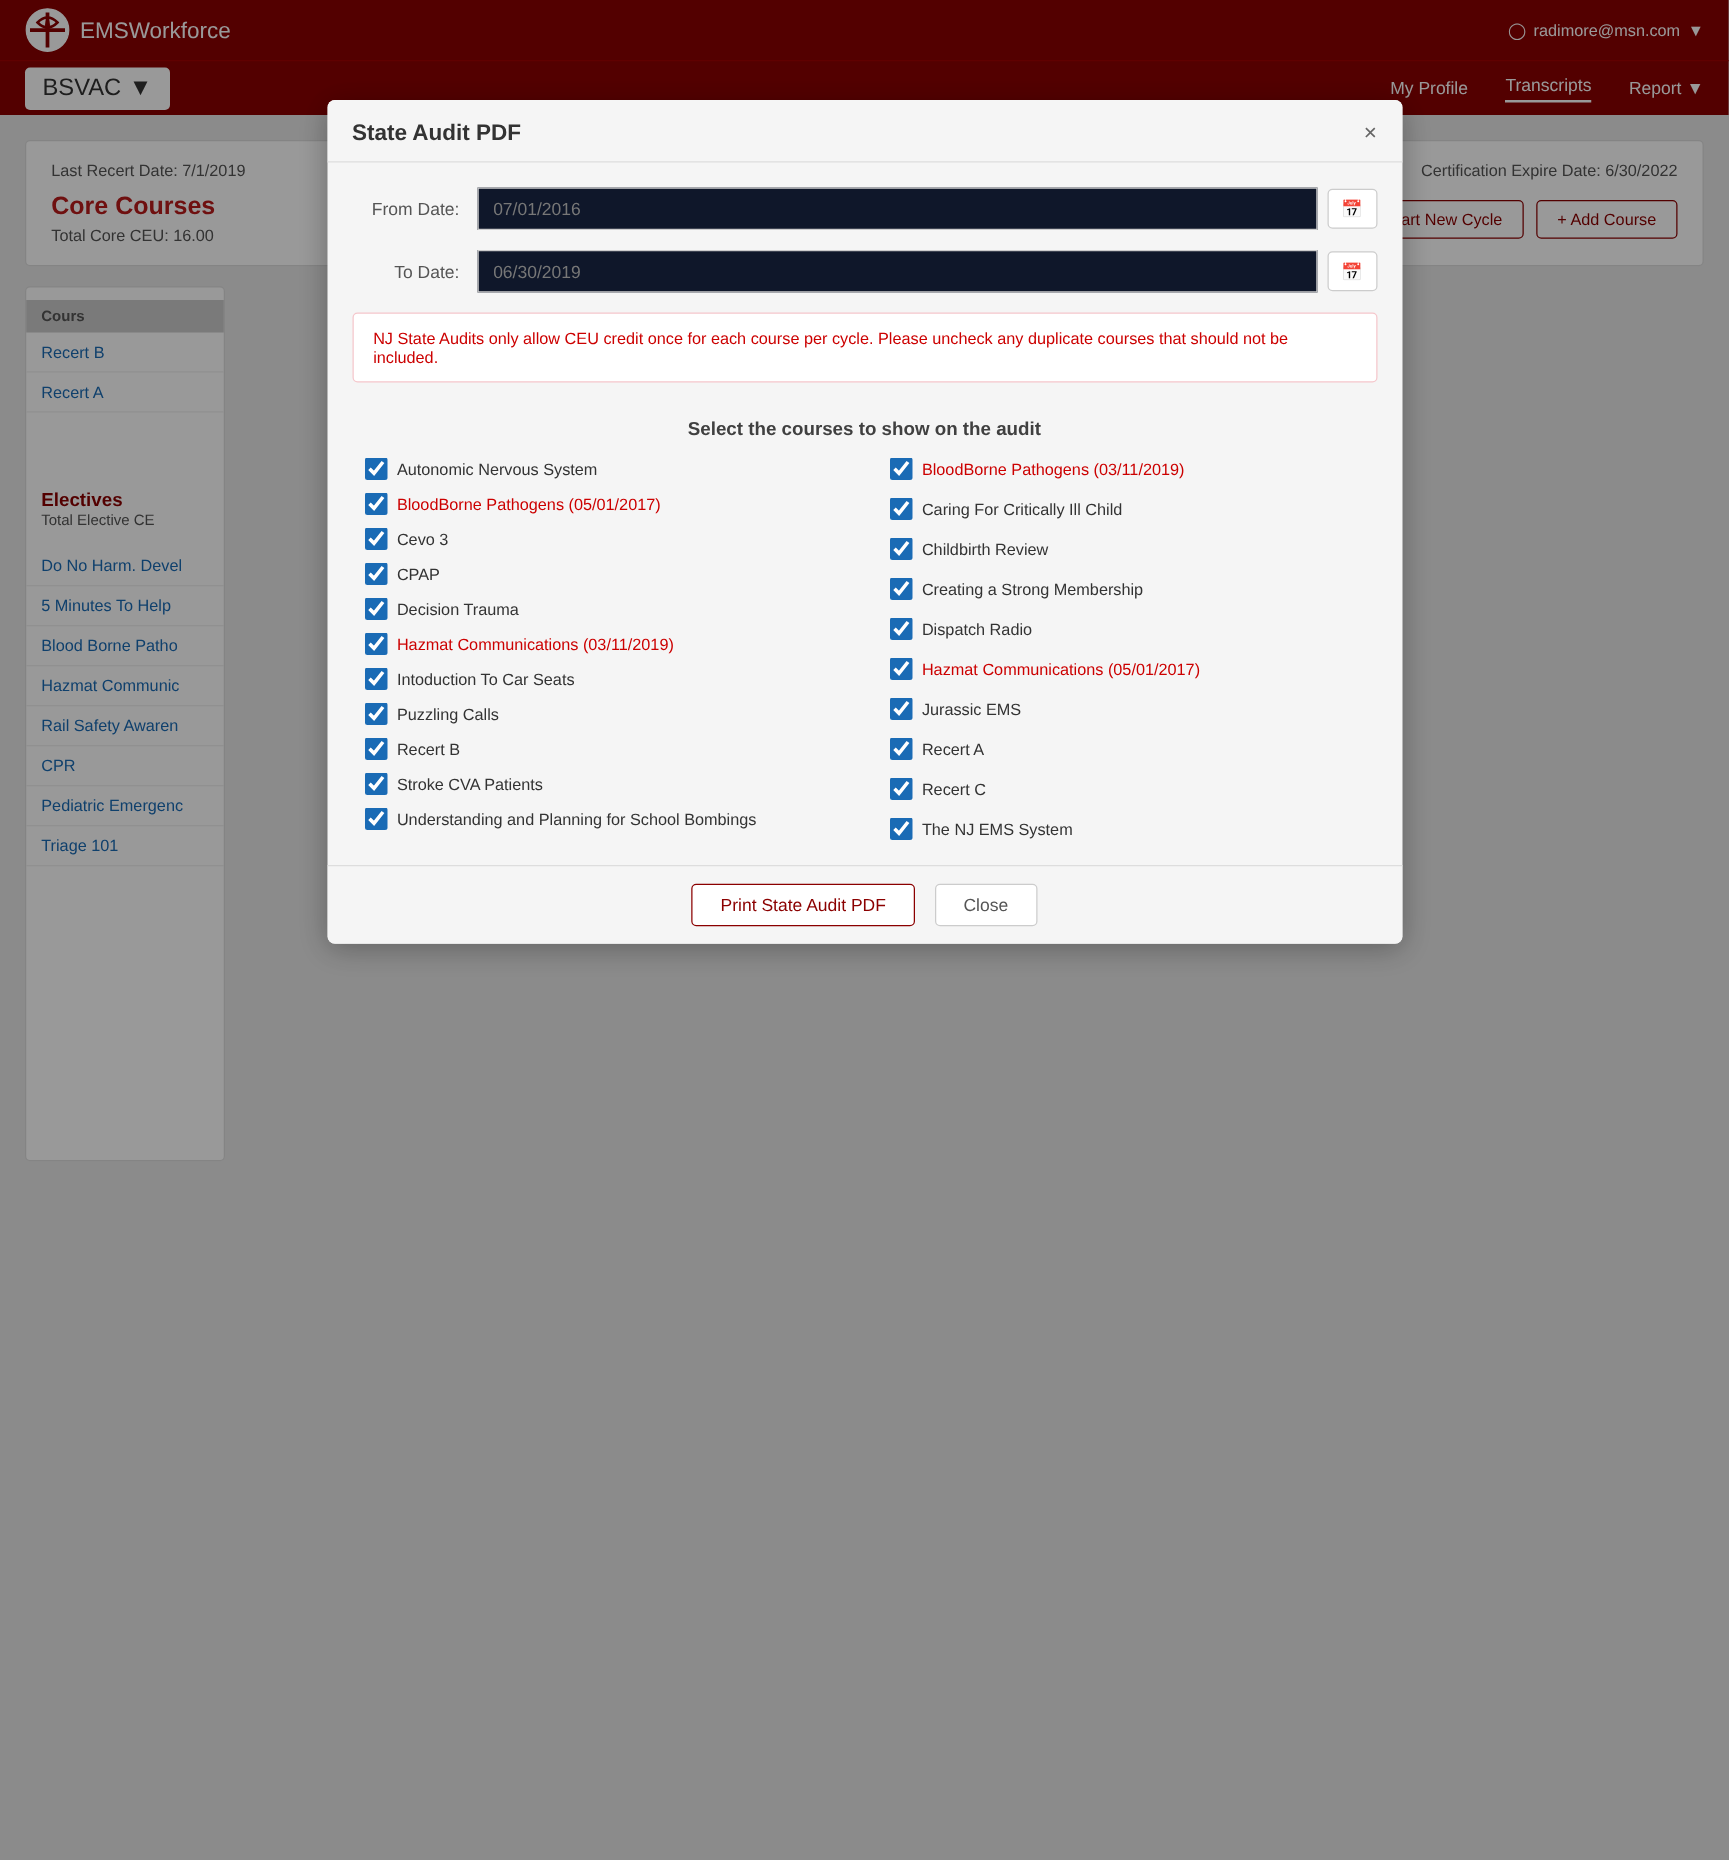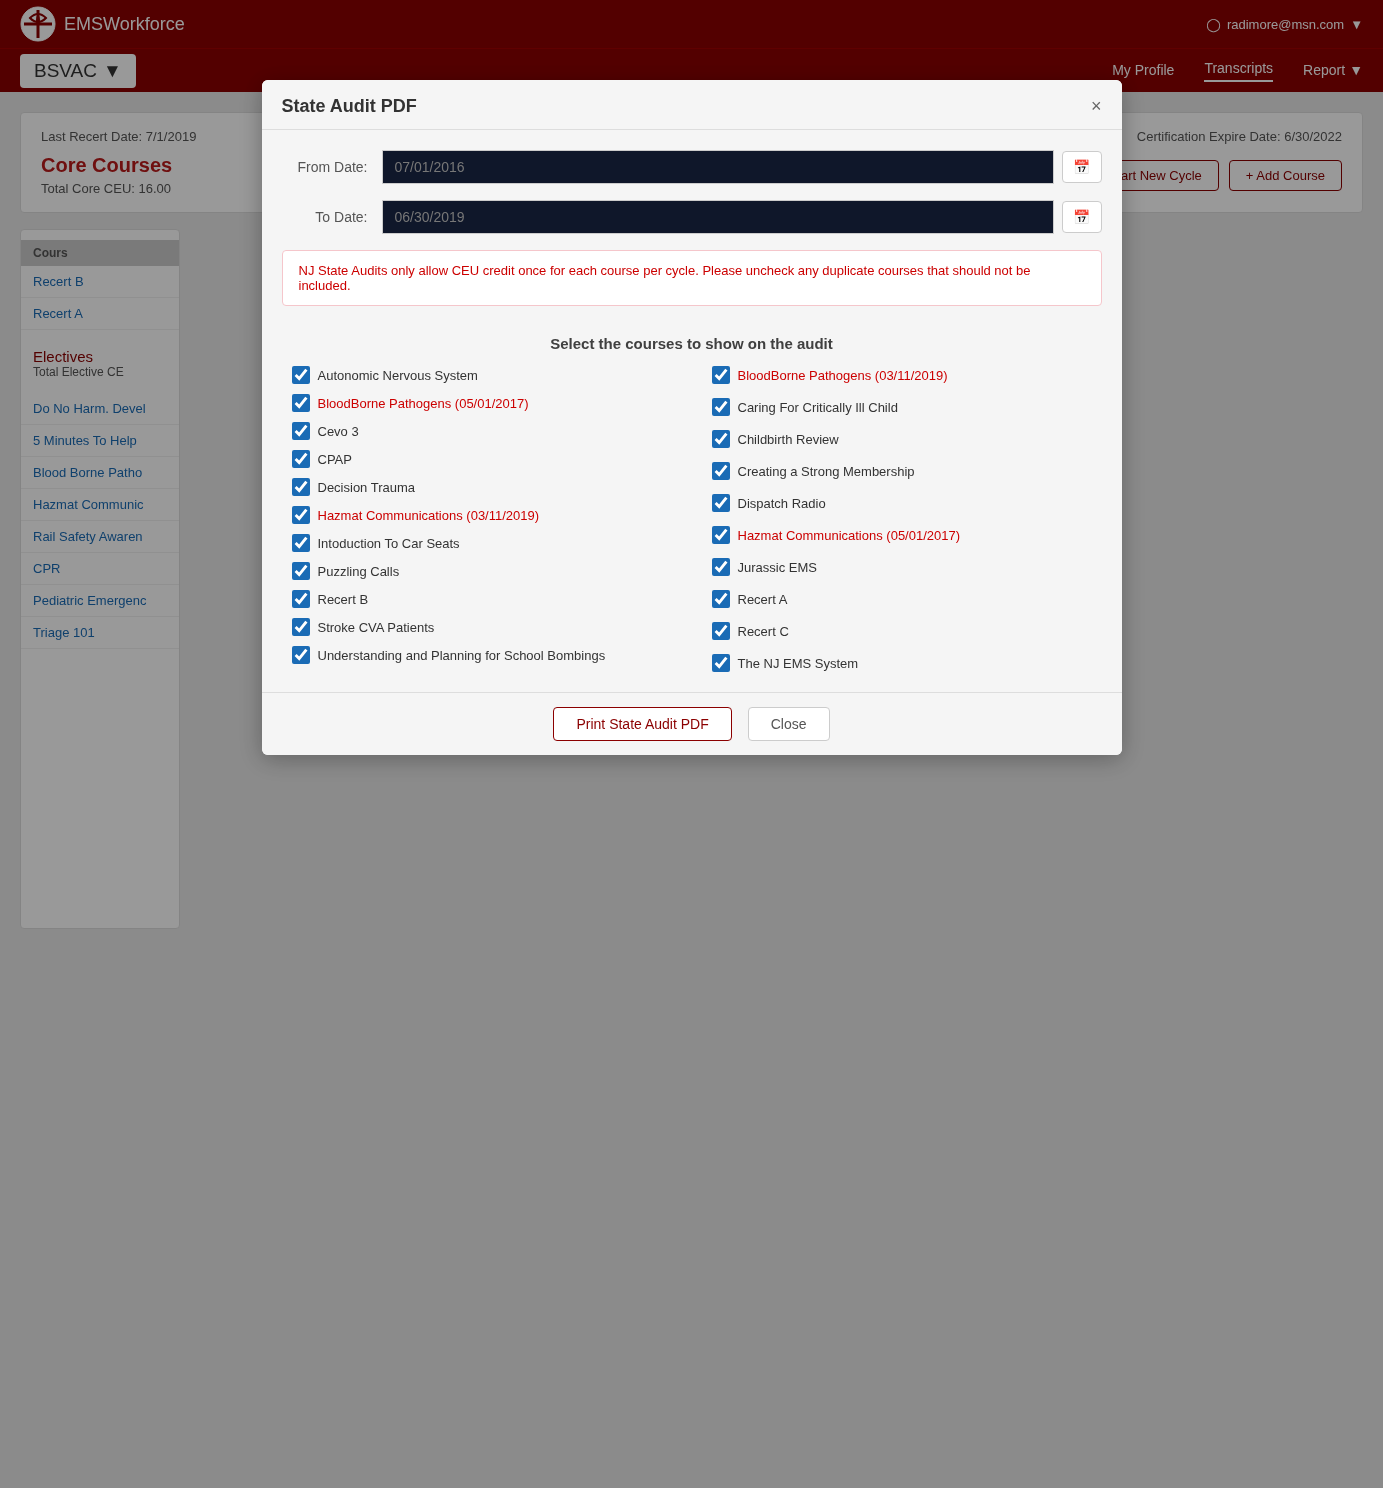--- a/index.html
+++ b/index.html
@@ -191,21 +191,22 @@
       cursor: pointer;
       border-bottom: 1px solid #f0f0f0;
     }
     .electives-section {
       margin-top: 10px;
       padding: 8px 12px;
     }
     .electives-title {
       color: #8b0000;
       font-size: 15px;
-      font-weight: normal;
+      font-weight: bold;
+      margin-top: 44px;
     }
     .electives-ceu {
       font-size: 12px;
       color: #555;
       margin-bottom: 6px;
     }
 
     
     .modal-overlay {
       position: fixed;

